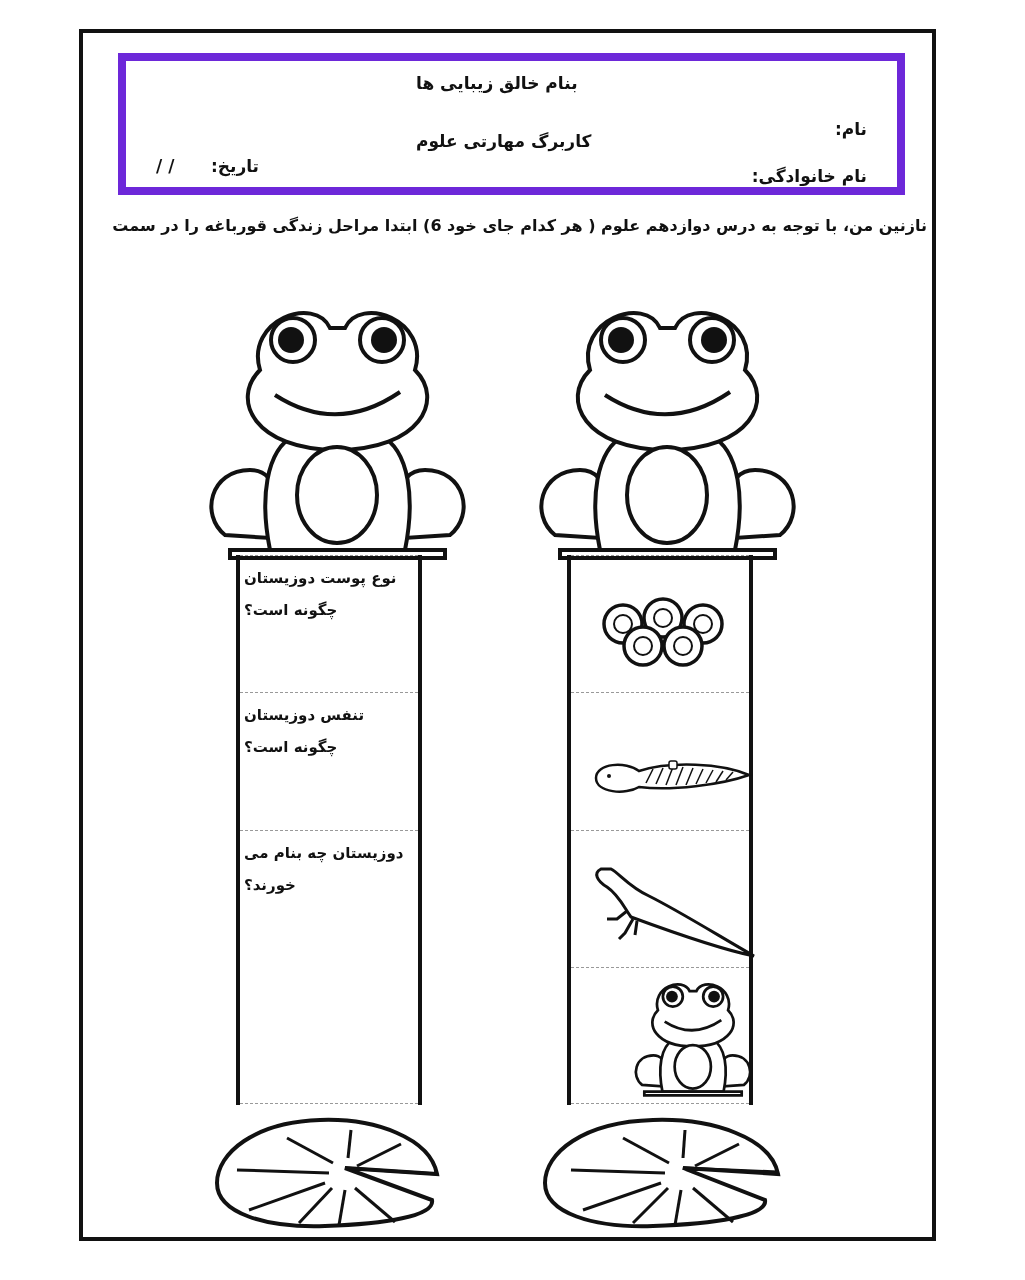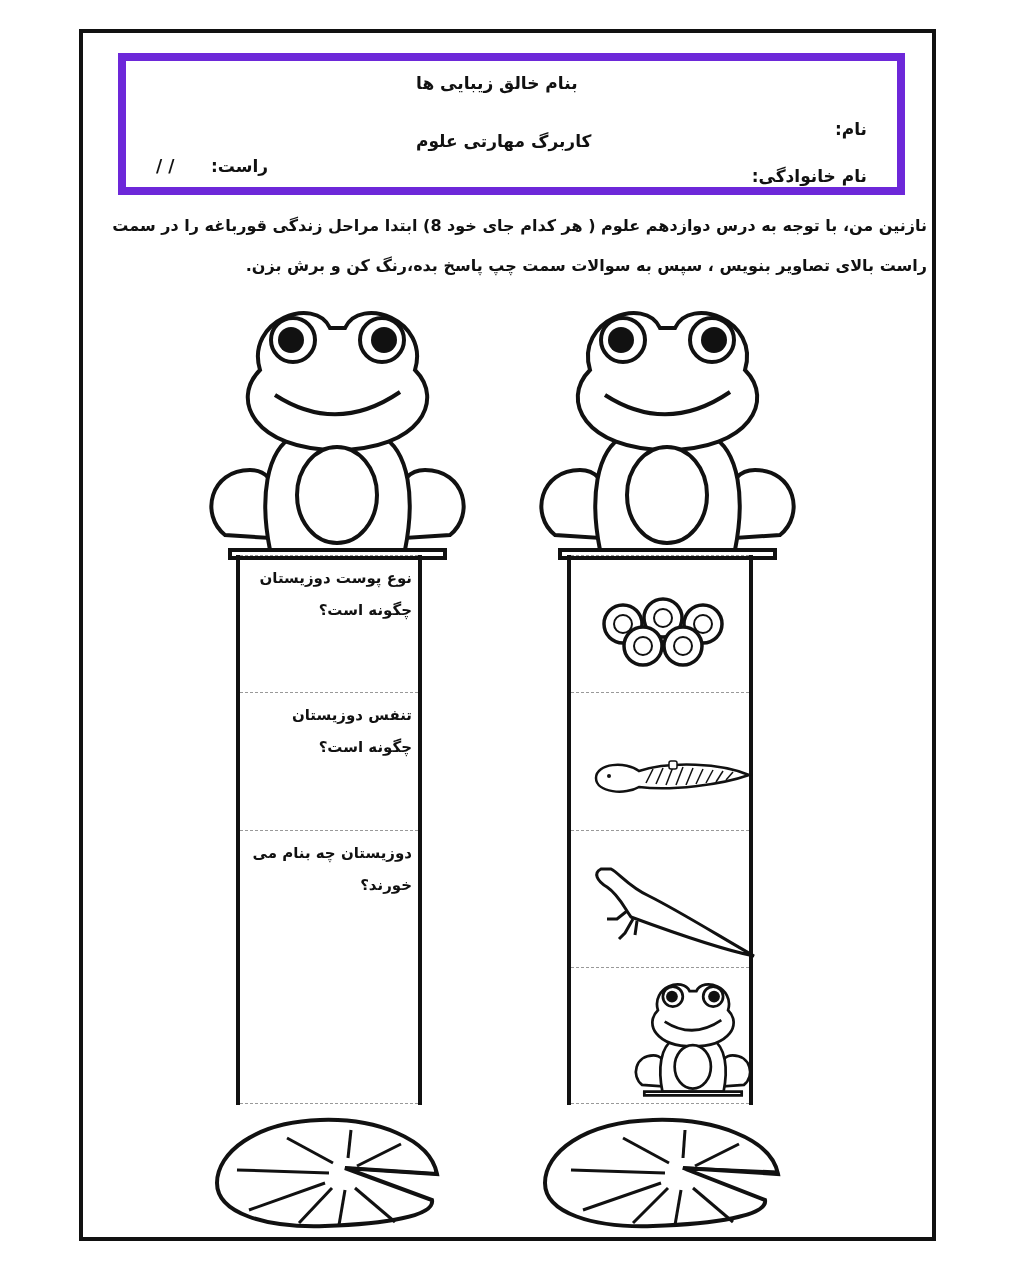--- a/index.html
+++ b/index.html
@@ -8,41 +8,40 @@
   .page-border { position:absolute; left:79px; top:29px; width:857px; height:1212px;
                  border:4px solid #111; box-sizing:border-box; }
   .header-box { position:absolute; left:118px; top:53px; width:787px; height:142px;
                 border:8px solid #6d28d9; box-sizing:border-box; }
   .hdr { position:absolute; font-weight:bold; font-size:17px; direction:rtl; white-space:nowrap; }
   .instructions { position:absolute; left:92px; top:206px; width:835px; direction:rtl;
                   font-weight:bold; font-size:16px; line-height:40px; text-align:right; }
   .column { position:absolute; top:555px; width:186px; height:550px;
             border-left:4px solid #111; border-right:4px solid #111; box-sizing:border-box; }
   .cell { position:absolute; left:0; right:0; border-top:1px dashed #999; }
-  .question { position:absolute; right:6px; top:6px; width:168px; direction:rtl; text-align:right;
+  .question { position:absolute; right:6px; top:6px; width:168px; direction:rtl; text-align:left;
               font-weight:bold; font-size:15px; line-height:32px; }
   svg.art { position:absolute; overflow:visible; }
 </style>
 </head>
 <body>
 
 <div class="page-border"></div>
 
 <div class="header-box">
   <div class="hdr" style="left:290px; top:12px;">بنام خالق زیبایی ها</div>
   <div class="hdr" style="left:290px; top:70px;">کاربرگ مهارتی علوم</div>
   <div class="hdr" style="right:30px; top:58px;">نام:</div>
   <div class="hdr" style="right:30px; top:93px;margin-top:12px;">نام خانوادگی:</div>
-  <div class="hdr" style="left:85px; top:95px;">راست:</div>
+  <div class="hdr" style="left:85px; top:95px;">تاریخ:</div>
   <div class="hdr" style="left:30px; top:95px; direction:ltr;">/      /</div>
 </div>
 
 <div class="instructions">
-  <div>نازنین من، با توجه به درس دوازدهم علوم ( هر کدام جای خود 8) ابتدا مراحل زندگی قورباغه را در سمت</div>
-  <div>راست بالای تصاویر بنویس ،  سپس به سوالات سمت چپ پاسخ بده،رنگ کن و برش بزن.</div>
+  <div>نازنین من، با توجه به درس دوازدهم علوم ( هر کدام جای خود 6) ابتدا مراحل زندگی قورباغه را در سمت</div>
 </div>
 
 <svg class="art" style="left:205px; top:300px;" width="265" height="265" viewBox="0 0 265 265">
   <g fill="#fff" stroke="#111" stroke-width="4">
     <path d="M20 235 C-5 215 5 170 45 170 C60 170 70 180 70 200 L65 238 Z"></path>
     <path d="M245 235 C270 215 260 170 220 170 C205 170 195 180 195 200 L200 238 Z"></path>
     <path d="M65 250 C55 200 60 150 90 135 L175 135 C205 150 210 200 200 250 Z"></path>
     <path d="M55 70 C40 20 110 -5 125 28 L140 28 C155 -5 225 20 210 70 C240 100 215 150 132 150 C50 150 25 100 55 70 Z"></path>
     <circle cx="88" cy="40" r="22"></circle>
       <circle cx="177" cy="40" r="22"></circle>

